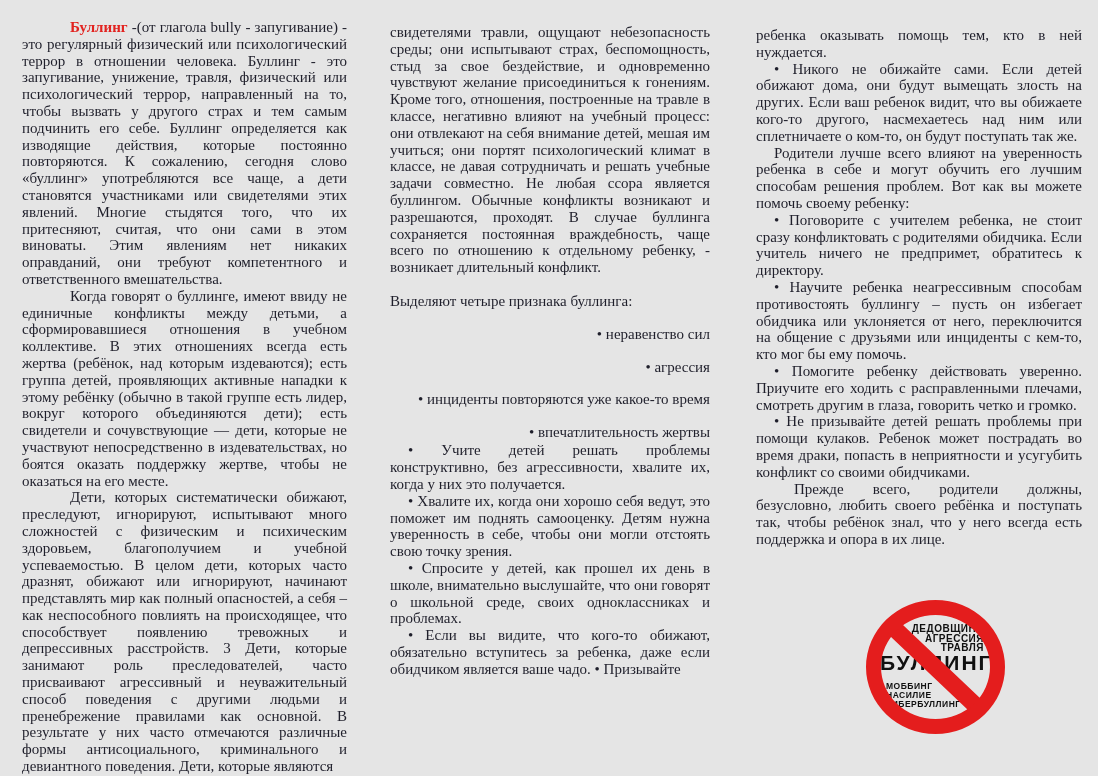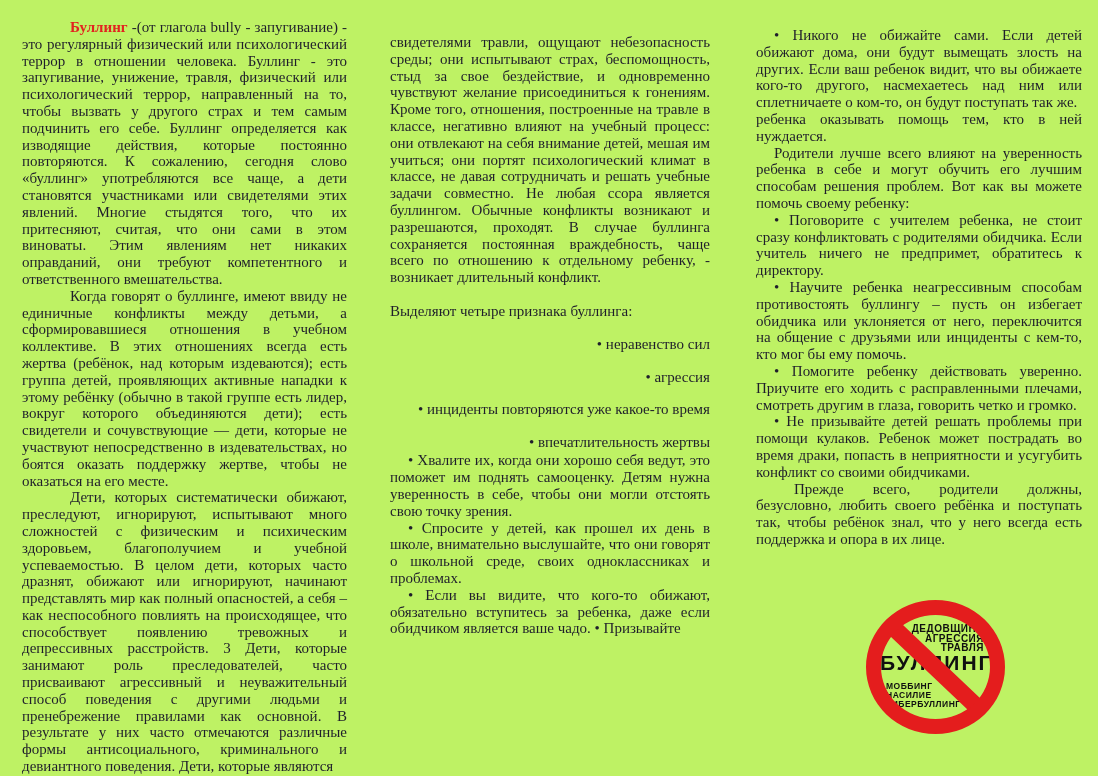--- a/index.html
+++ b/index.html
@@ -1,31 +1,31 @@
 <!DOCTYPE html>
 <html lang="ru"><head>
 <meta charset="utf-8">
 <style>
   html,body { margin:0; padding:0; background:#ffffff; }
   .page {
     position:relative;
     width:1098px; height:776px;
-    background:#bef264;
+    background:#e5e5e5;
     overflow:hidden;
     font-family:"Liberation Serif","DejaVu Serif",serif;
   }
   .col {
     position:absolute;
     text-align:justify;
     font-size:15px;
     line-height:16.8px;
     color:#1f1f2b;
   }
   #col1 { left:22px;  top:19px; width:325px; }
-  #col2 { left:390px; top:34px; width:320px; }
+  #col2 { left:390px; top:24px; width:320px; }
   #col3 { left:756px; top:27px; width:326px; }
 
   .para { margin:0; }
   .indent     { text-indent:48px; }
   .indent-md  { text-indent:38px; }
   .indent-sm  { text-indent:18px; }
   .gap-above  { margin-top:17px; }
   .list-item  { margin-left:20px; text-align:right; margin-top:16px; margin-bottom:1.5px; }
   .lead-term  { color:#e22320; font-weight:bold; }
 
@@ -71,27 +71,28 @@
       <p class="para indent">Когда говорят о буллинге, имеют ввиду не единичные конфликты между детьми, а сформировавшиеся отношения в учебном коллективе. В этих отношениях всегда есть жертва (ребёнок, над которым издеваются); есть группа детей, проявляющих активные нападки к этому ребёнку (обычно в такой группе есть лидер, вокруг которого объединяются дети); есть свидетели и сочувствующие — дети, которые не участвуют непосредственно в издевательствах, но боятся оказать поддержку жертве, чтобы не оказаться на его месте.</p>
       <p class="para indent">Дети, которых систематически обижают, преследуют, игнорируют, испытывают много сложностей с физическим и психическим здоровьем, благополучием и учебной успеваемостью. В целом дети, которых часто дразнят, обижают или игнорируют, начинают представлять мир как полный опасностей, а себя – как неспособного повлиять на происходящее, что способствует появлению тревожных и депрессивных расстройств. 3 Дети, которые занимают роль преследователей, часто присваивают агрессивный и неуважительный способ поведения с другими людьми и пренебрежение правилами как основной. В результате у них часто отмечаются различные формы антисоциального, криминального и девиантного поведения. Дети, которые являются</p>
     </div>
   <div class="col" id="col2">
       <p class="para">свидетелями травли, ощущают небезопасность среды; они испытывают страх, беспомощность, стыд за свое бездействие, и одновременно чувствуют желание присоединиться к гонениям. Кроме того, отношения, построенные на травле в классе, негативно влияют на учебный процесс: они отвлекают на себя внимание детей, мешая им учиться; они портят психологический климат в классе, не давая сотрудничать и решать учебные задачи совместно. Не любая ссора является буллингом. Обычные конфликты возникают и разрешаются, проходят. В случае буллинга сохраняется постоянная враждебность, чаще всего по отношению к отдельному ребенку, - возникает длительный конфликт.</p>
       <p class="para gap-above">Выделяют четыре признака буллинга:</p>
       <p class="para list-item">• неравенство сил</p>
       <p class="para list-item">• агрессия</p>
       <p class="para list-item">• инциденты повторяются уже какое-то время</p>
       <p class="para list-item">• впечатлительность жертвы</p>
+      <p class="para indent-sm">• Учите детей решать проблемы конструктивно, без агрессивности, хвалите их, когда у них это получается.</p>
       <p class="para indent-sm">• Хвалите их, когда они хорошо себя ведут, это поможет им поднять самооценку. Детям нужна уверенность в себе, чтобы они могли отстоять свою точку зрения.</p>
       <p class="para indent-sm">• Спросите у детей, как прошел их день в школе, внимательно выслушайте, что они говорят о школьной среде, своих одноклассниках и проблемах.</p>
       <p class="para indent-sm">• Если вы видите, что кого-то обижают, обязательно вступитесь за ребенка, даже если обидчиком является ваше чадо. • Призывайте</p>
     </div>
   <div class="col" id="col3">
+      <p class="para">ребенка оказывать помощь тем, кто в ней нуждается.</p>
       <p class="para indent-sm">• Никого не обижайте сами. Если детей обижают дома, они будут вымещать злость на других. Если ваш ребенок видит, что вы обижаете кого-то другого, насмехаетесь над ним или сплетничаете о ком-то, он будут поступать так же.</p>
-      <p class="para">ребенка оказывать помощь тем, кто в ней нуждается.</p>
       <p class="para indent-sm">Родители лучше всего влияют на уверенность ребенка в себе и могут обучить его лучшим способам решения проблем. Вот как вы можете помочь своему ребенку:</p>
       <p class="para indent-sm">• Поговорите с учителем ребенка, не стоит сразу конфликтовать с родителями обидчика. Если учитель ничего не предпримет, обратитесь к директору.</p>
       <p class="para indent-sm">• Научите ребенка неагрессивным способам противостоять буллингу – пусть он избегает обидчика или уклоняется от него, переключится на общение с друзьями или инциденты с кем-то, кто мог бы ему помочь.</p>
       <p class="para indent-sm">• Помогите ребенку действовать уверенно. Приучите его ходить с расправленными плечами, смотреть другим в глаза, говорить четко и громко.</p>
       <p class="para indent-sm">• Не призывайте детей решать проблемы при помощи кулаков. Ребенок может пострадать во время драки, попасть в неприятности и усугубить конфликт со своими обидчиками.</p>
       <p class="para indent-md">Прежде всего, родители должны, безусловно, любить своего ребёнка и поступать так, чтобы ребёнок знал, что у него всегда есть поддержка и опора в их лице.</p>
     </div>
 
   <div class="sign">
     <div class="sign-text">

